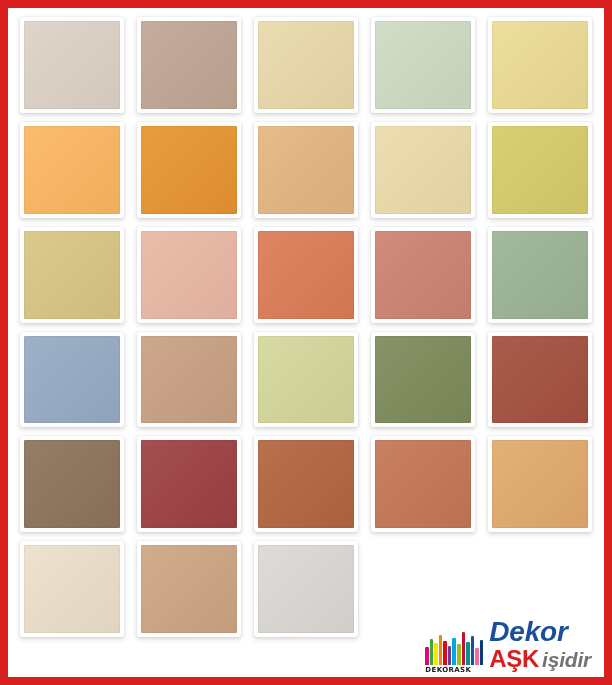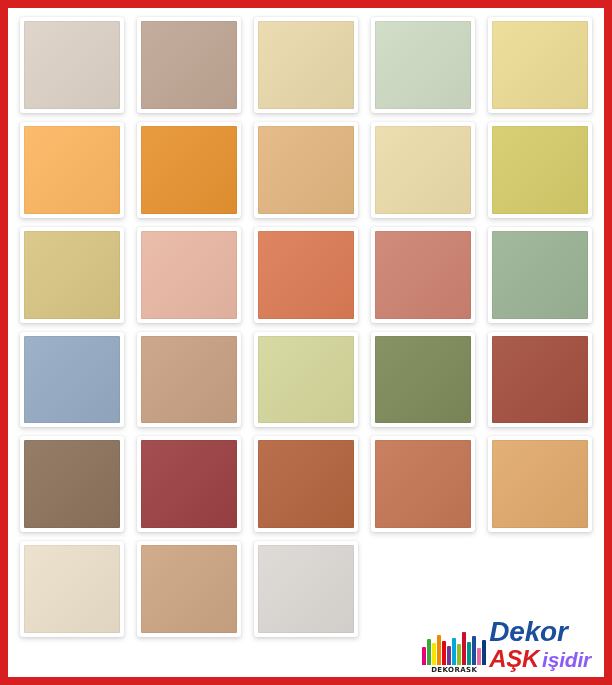--- a/index.html
+++ b/index.html
@@ -71,21 +71,20 @@
     bottom: 2px;
     display: flex;
     align-items: flex-end;
     gap: 6px;
     height: 56px;
   }
 
   #logo-mark {
     display: flex;
     flex-direction: column;
-    align-items: center;
     width: 58px;
   }
 
   #logo-bars {
     display: flex;
     align-items: flex-end;
     justify-content: center;
     gap: 1px;
     height: 34px;
   }
@@ -124,31 +123,30 @@
   #logo-line-2 {
     display: flex;
     align-items: baseline;
     gap: 3px;
     margin-top: 1px;
   }
 
   #logo-ask {
     font-size: 24px;
     font-weight: bold;
-    font-style: italic;
     color: #d81f20;
     letter-spacing: -0.3px;
     text-align: center;
   }
 
   #logo-isidir {
     font-size: 21px;
     font-weight: bold;
     font-style: italic;
-    color: #8b5cf6;
+    color: #737373;
     letter-spacing: -0.2px;
   }
 </style>
 </head>
 <body>
 
 <div id="page">
   <div id="inner-frame">
 
     <div id="swatch-grid">

